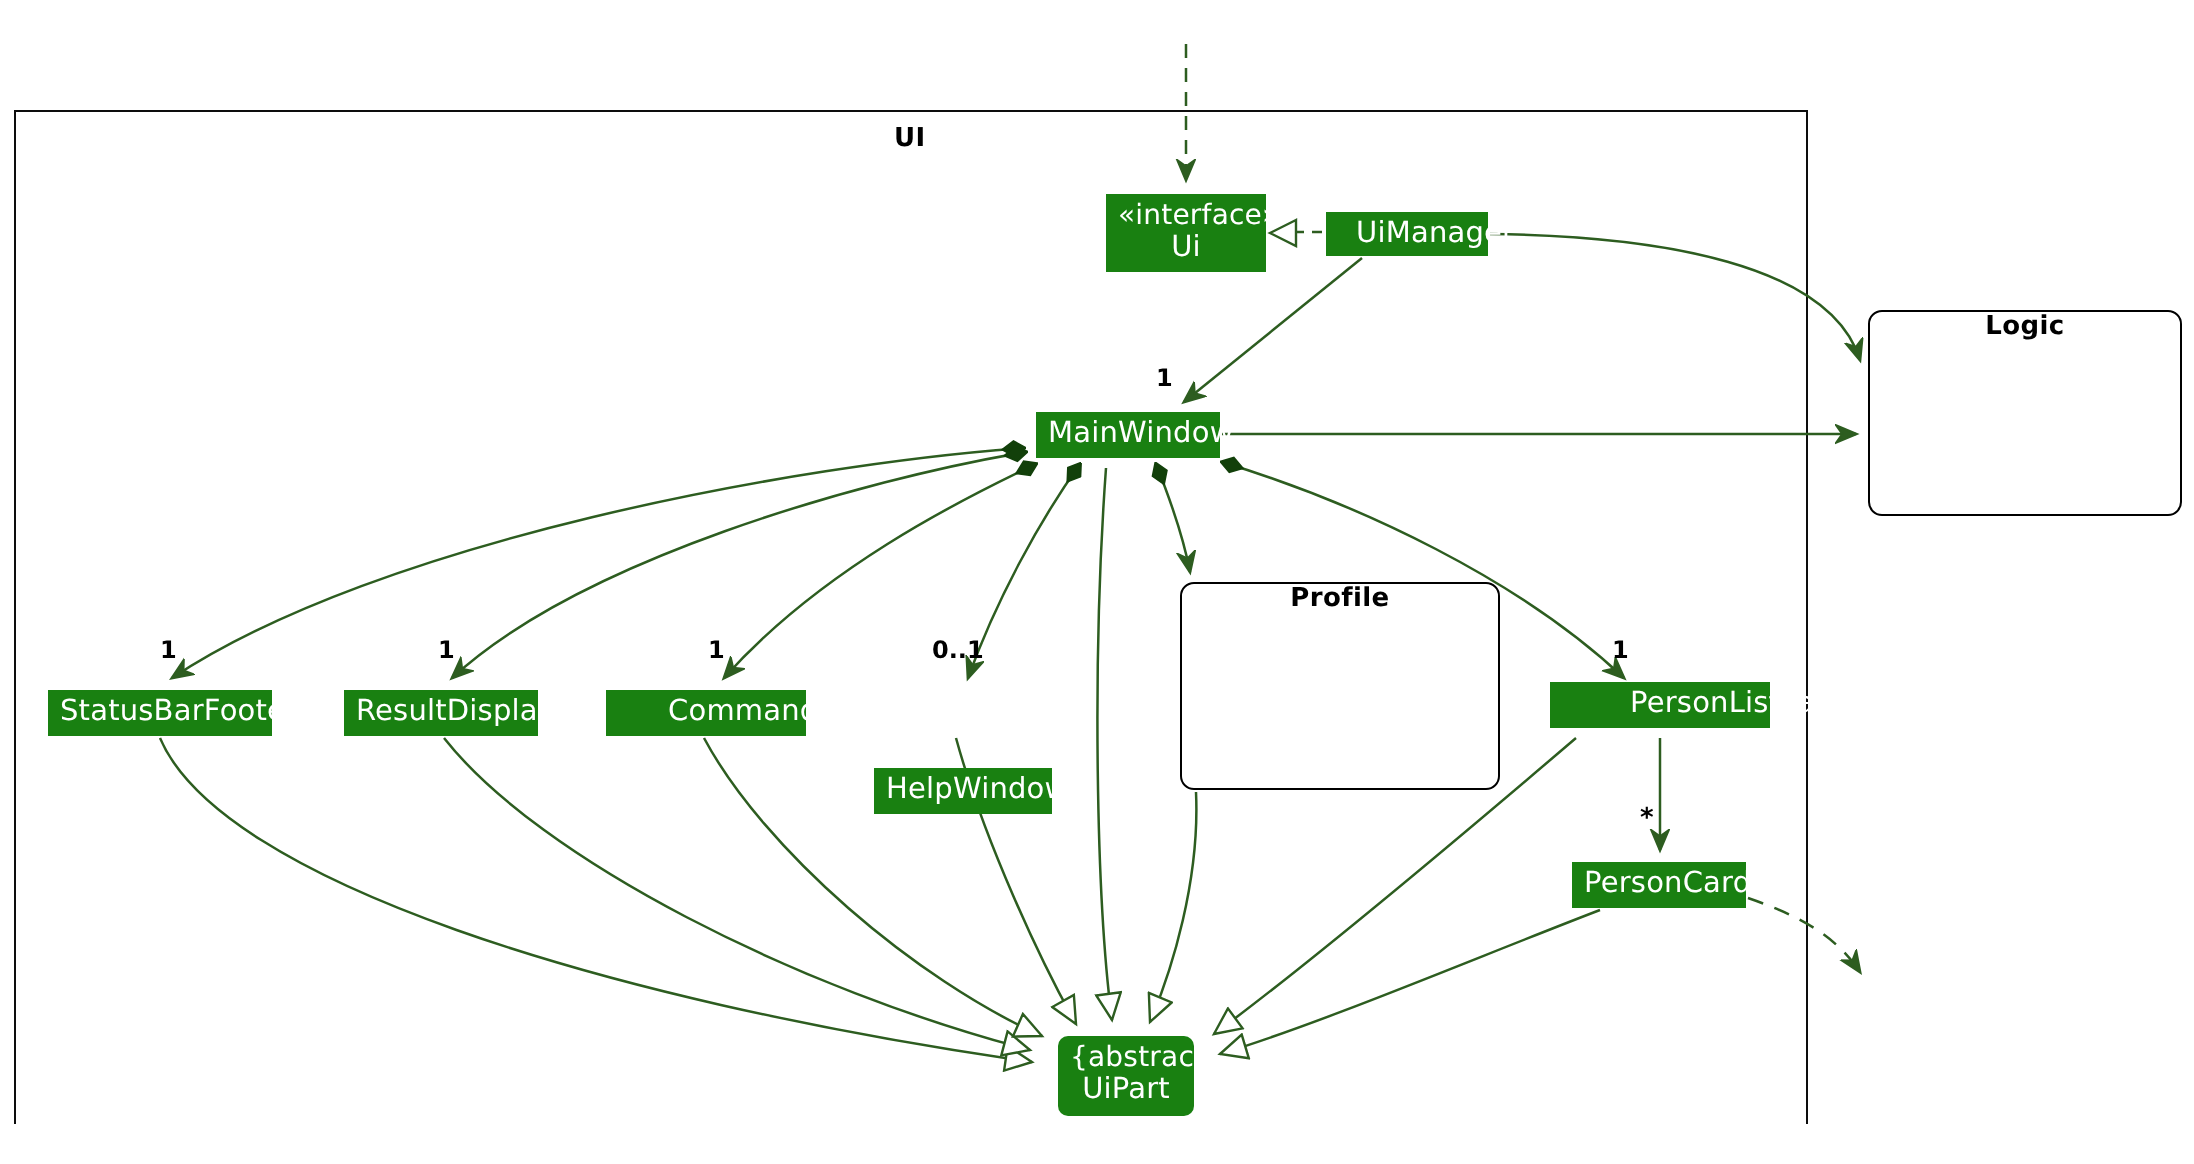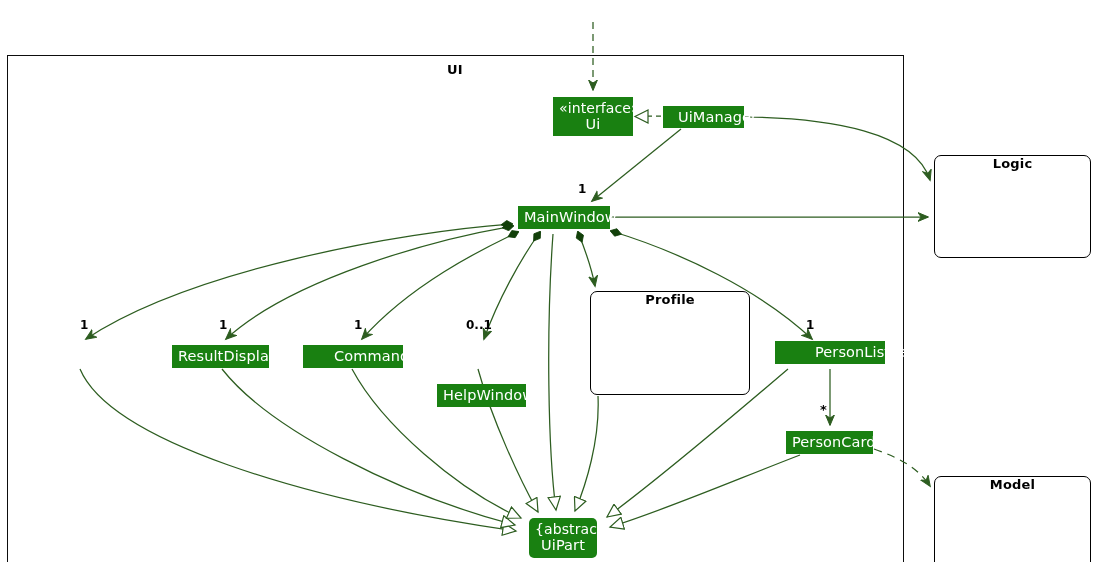--- a/index.html
+++ b/index.html
@@ -151,37 +151,37 @@
   </svg>
 
   <div class="extern" style="left:590px; top:291px; width:160px; height:104px;">
     <span class="title">Profile</span>
   </div>
 
   <div class="extern" style="left:934px; top:155px; width:157px; height:103px;">
     <span class="title">Logic</span>
   </div>
 
-  <div class="extern" style="left:934px; top:476px; width:157px; height:104px;">
-    <span class="title">Model</span>
-  </div>
 
   <div class="cls two-line" style="left:553px; top:97px; width:80px; height:39px;">
     <span class="stereo">«interface»</span>
     <span>Ui</span>
   </div>
 
   <div class="cls" style="left:663px; top:106px; width:81px; height:22px;padding-left:15px;">
     <span>UiManager</span>
   </div>
 
   <div class="cls" style="left:518px; top:206px; width:92px; height:23px;">
     <span>MainWindow</span>
   </div>
 
+  <div class="cls" style="left:24px; top:345px; width:112px; height:23px;">
+    <span>StatusBarFooter</span>
+  </div>
 
   <div class="cls" style="left:172px; top:345px; width:97px; height:23px;">
     <span>ResultDisplay</span>
   </div>
 
   <div class="cls" style="left:303px; top:345px; width:100px; height:23px;padding-left:31px;">
     <span>CommandBox</span>
   </div>
 
   <div class="cls" style="left:437px; top:345px; width:89px; height:23px;margin-top:39px;">

